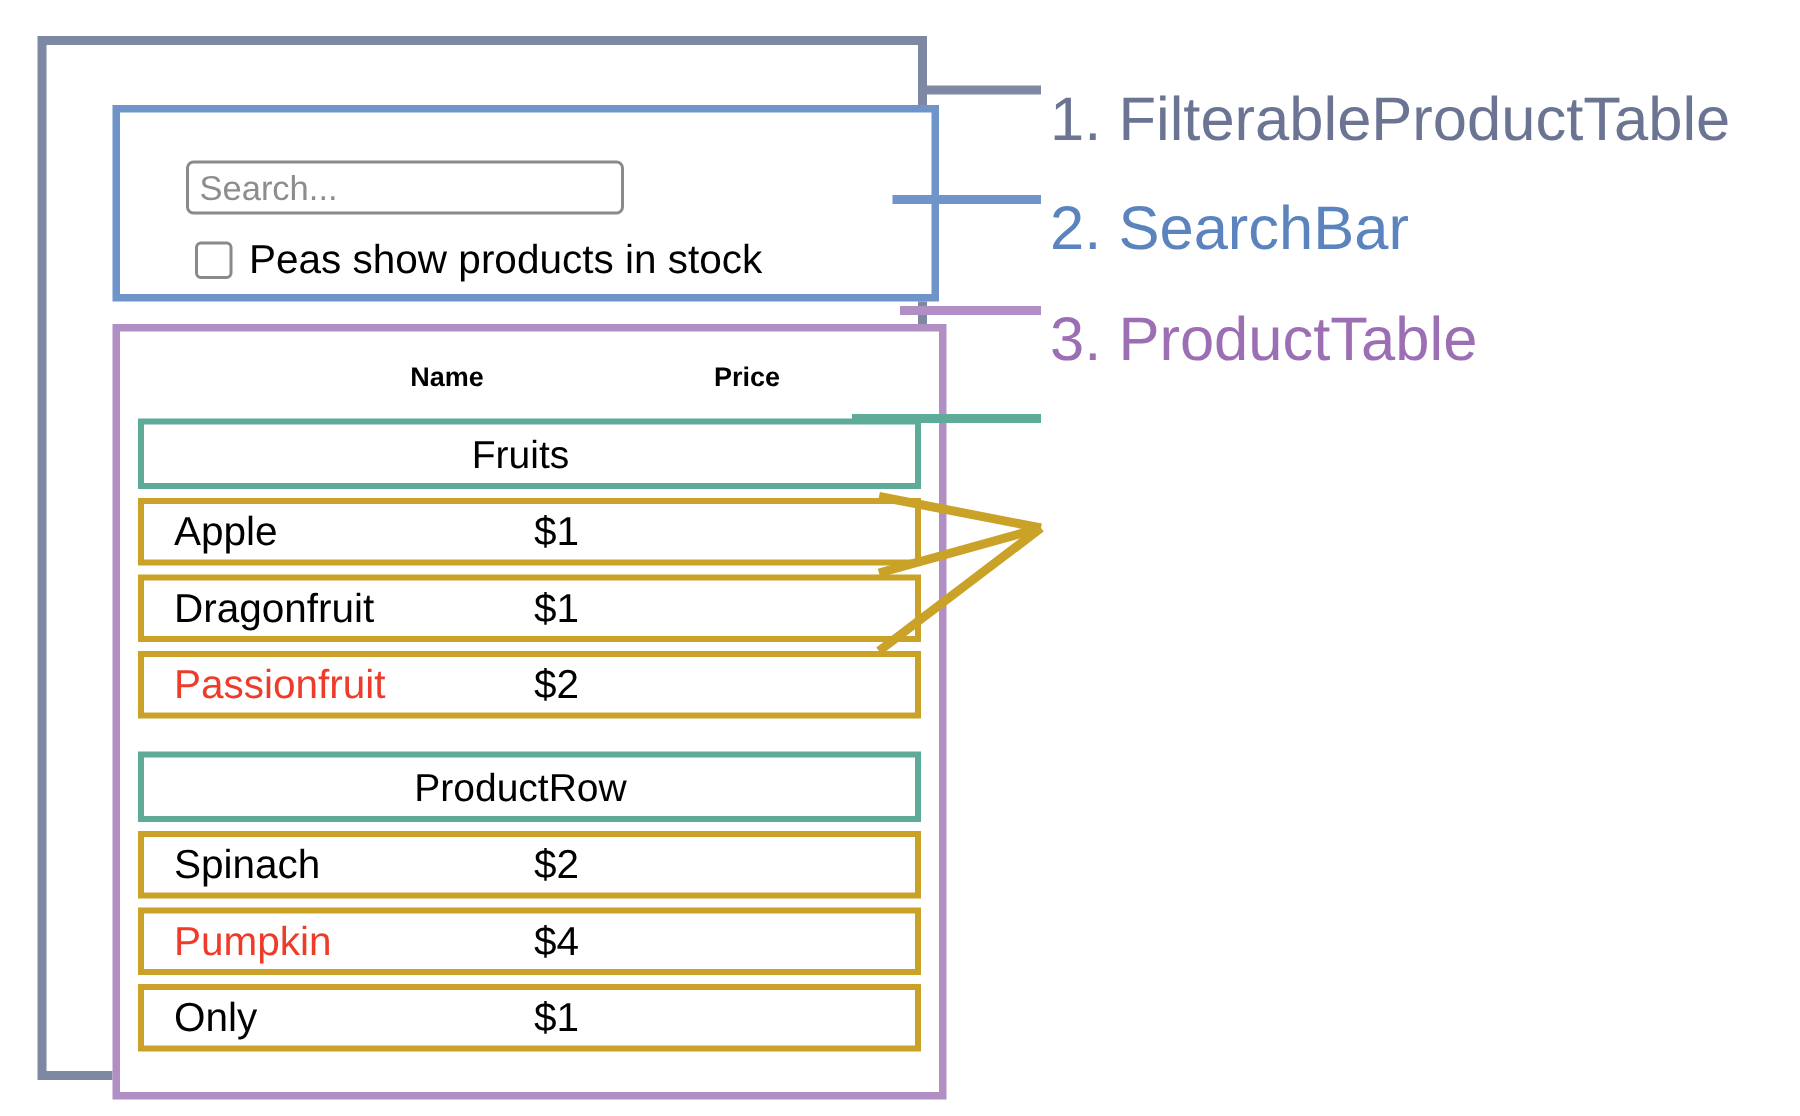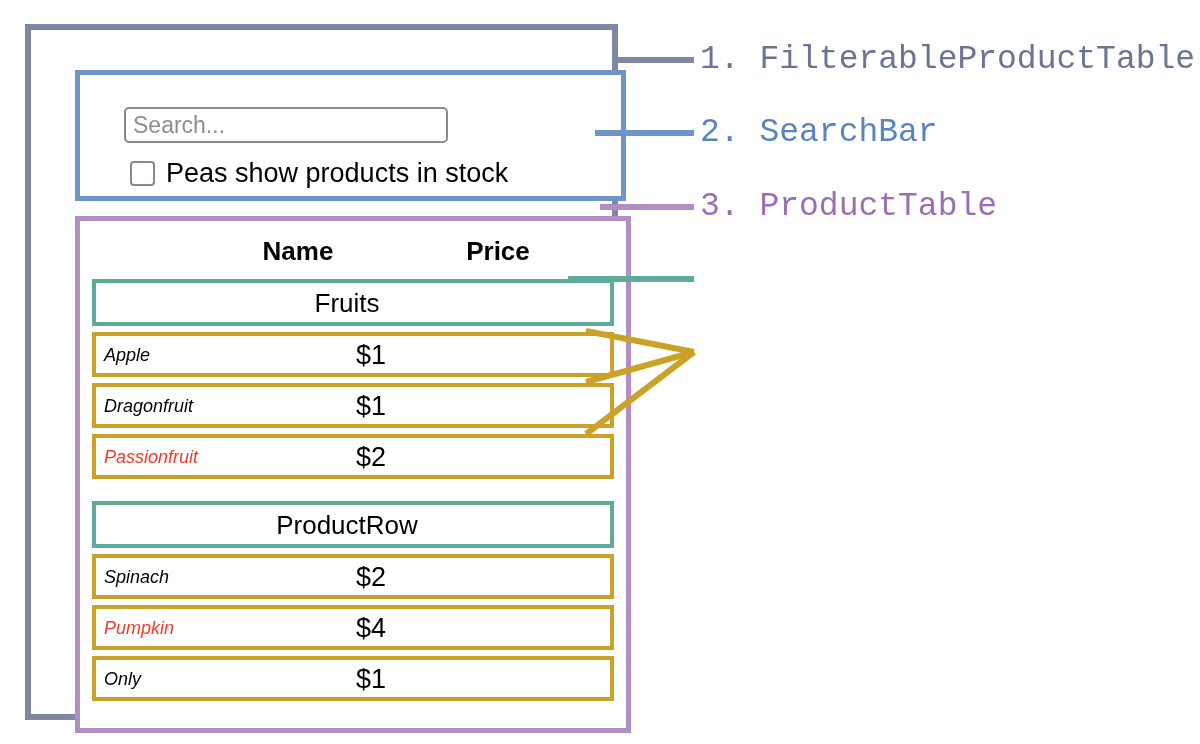--- a/index.html
+++ b/index.html
@@ -38,21 +38,21 @@
     width: 551px;
     height: 131px;
     border: 5px solid #6f94c9;
     box-sizing: border-box;
     background: #ffffff;
   }
   .search-input {
     position: absolute;
     left: 44px;
     top: 32px;
-    width: 324px;
+    width: 292px;
     height: 36px;
     border: 2px solid #8a8a8a;
     border-radius: 5px;
     box-sizing: border-box;
     background: #ffffff;
     display: flex;
     align-items: center;
     padding: 0 7px;
     font-size: 23px;
     color: #8d8d8d;
@@ -99,21 +99,21 @@
   .table-header {
     position: absolute;
     left: 0;
     top: 8px;
     width: 100%;
     height: 44px;
     display: flex;
     align-items: center;
   }
   .th {
-    font-size: 26px;
+    font-size: 18px;
     font-weight: bold;
     color: #000000;
     text-align: center;
     line-height: 1;
   }
   .th-name { position: absolute; left: 118px; width: 200px; }
   .th-price { position: absolute; left: 318px; width: 200px; }
 
   .rows-area {
     position: absolute;
@@ -145,28 +145,27 @@
   .prod-row {
     position: relative;
     height: 45px;
     border: 4px solid #c9a227;
     box-sizing: border-box;
     background: #ffffff;
     margin-bottom: 6px;
   }
   .prod-row .cell-name {
     position: absolute;
-    left: 8px;
+    left: 20px;
     top: 50%;
     transform: translateY(-50%);
-    font-size: 18px;
+    font-size: 27px;
     color: #000000;
     line-height: 1;
     white-space: nowrap;
-    font-style: italic;
   }
   .prod-row .cell-name.oos { color: #ee3b2a; }
   .prod-row .cell-price {
     position: absolute;
     left: 260px;
     top: 50%;
     transform: translateY(-50%);
     font-size: 27px;
     color: #000000;
     line-height: 1;
@@ -177,24 +176,25 @@
   .anno-svg {
     position: absolute;
     left: 0;
     top: 0;
     width: 1200px;
     height: 744px;
     pointer-events: none;
   }
   .anno-label {
     position: absolute;
-    font-size: 33px;
-    font-family: Liberation Mono, monospace;
+    font-size: 41px;
+    font-family: Liberation Sans, sans-serif;
     white-space: nowrap;
     line-height: 1;
+    margin-top: 16px;
   }
   .anno-1 { left: 700px; top: 43px;  color: #6b7593; }
   .anno-2 { left: 700px; top: 116px; color: #5b84bf; }
   .anno-3 { left: 700px; top: 190px; color: #9c6eb3; }
   .anno-4 { left: 700px; top: 262px; color: #3f8476; }
   .anno-5 { left: 700px; top: 334px; color: #9a7a1c; }
 </style>
 </head>
 <body>
 

